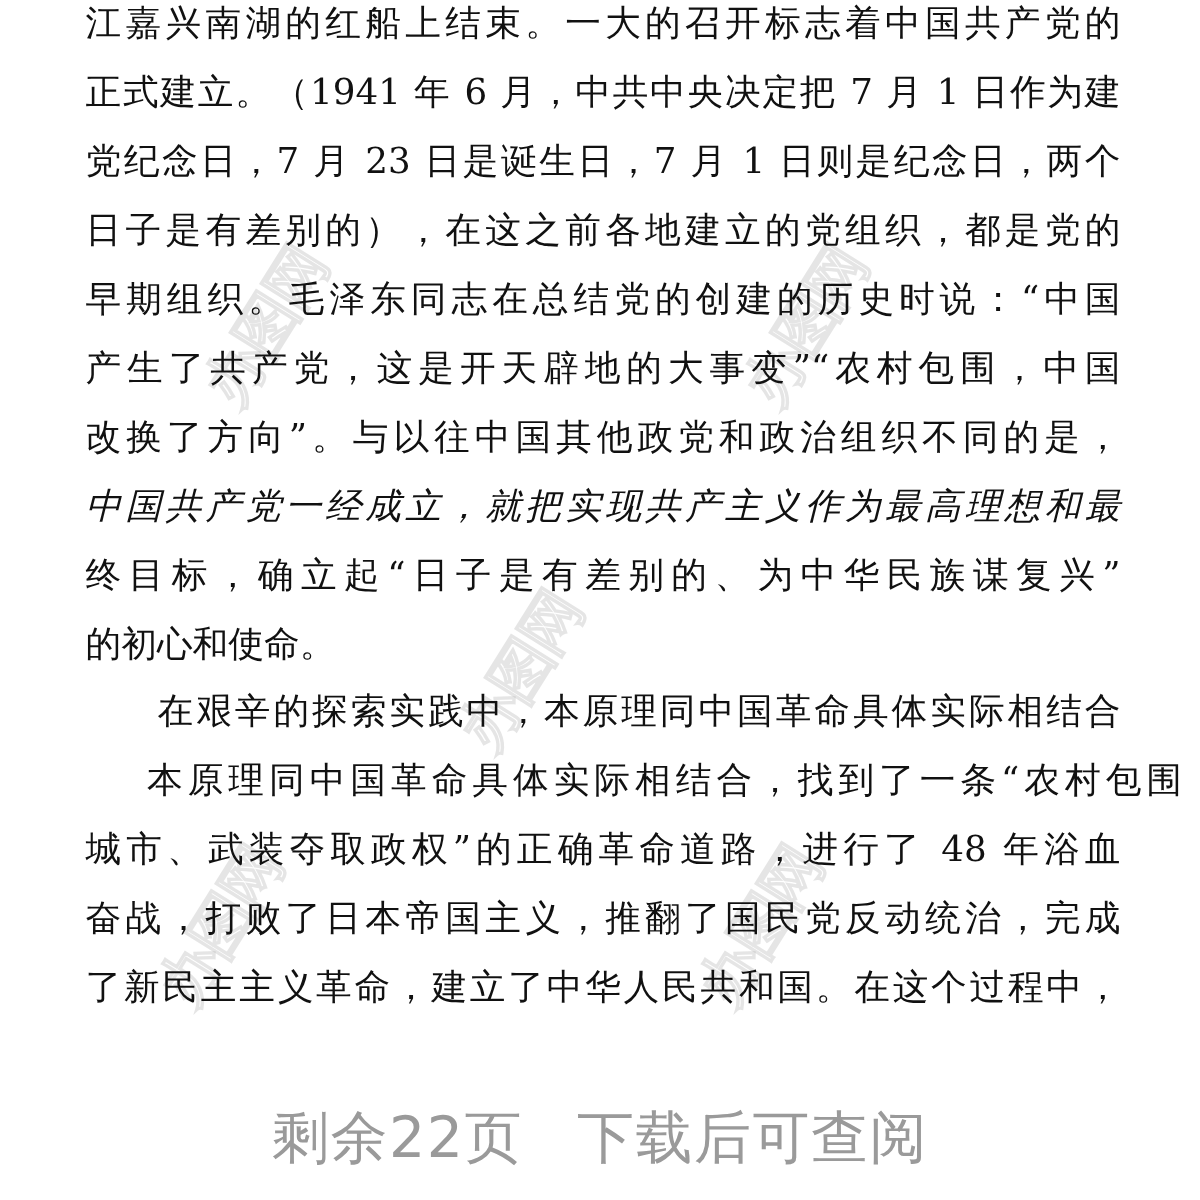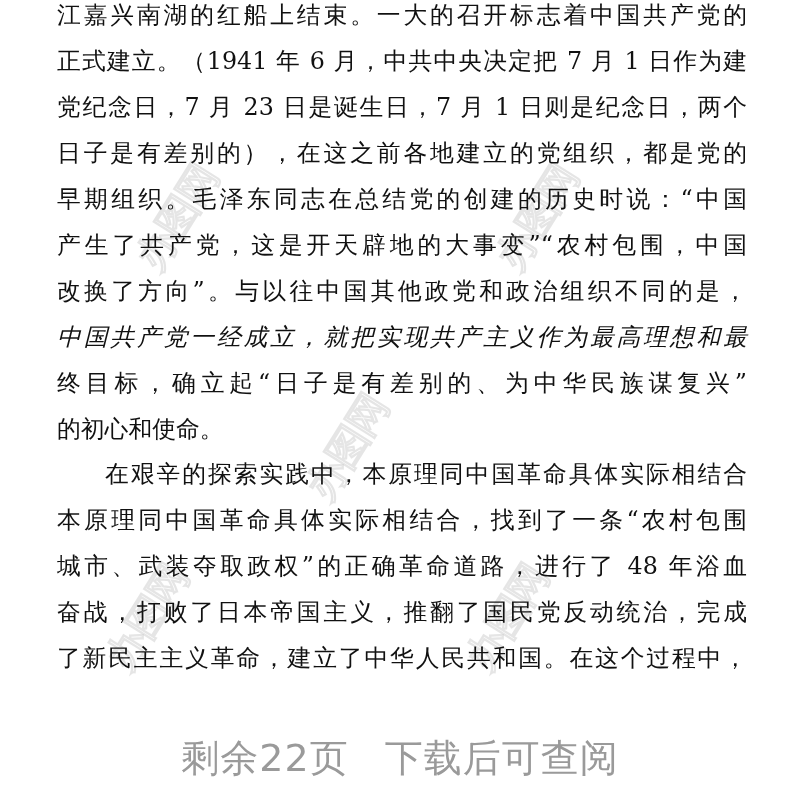--- a/index.html
+++ b/index.html
@@ -99,21 +99,21 @@
   <div class="line" style="top:84px;">党纪念日，7 月 23 日是诞生日，7 月 1 日则是纪念日，两个</div>
   <div class="line" style="top:130px;">日子是有差别的），在这之前各地建立的党组织，都是党的</div>
   <div class="line" style="top:176px;">早期组织。毛泽东同志在总结党的创建的历史时说：“中国</div>
   <div class="line" style="top:222px;">产生了共产党，这是开天辟地的大事变”“农村包围，中国</div>
   <div class="line" style="top:268px;">改换了方向”。与以往中国其他政党和政治组织不同的是，</div>
   <div class="line" style="top:314px;font-style:italic;">中国共产党一经成立，就把实现共产主义作为最高理想和最</div>
   <div class="line" style="top:360px;">终目标，确立起“日子是有差别的、为中华民族谋复兴”</div>
   <div class="line last" style="top:406px;">的初心和使命。</div>
 
   <div class="line indent" style="top:451px;">在艰辛的探索实践中，本原理同中国革命具体实际相结合</div>
-  <div class="line" style="top:497px;">本原理同中国革命具体实际相结合，找到了一条“农村包围</div>
+  <div class="line" style="top:497px;margin-left:41px;">本原理同中国革命具体实际相结合，找到了一条“农村包围</div>
   <div class="line" style="top:543px;">城市、武装夺取政权”的正确革命道路，进行了 48 年浴血</div>
   <div class="line" style="top:589px;">奋战，打败了日本帝国主义，推翻了国民党反动统治，完成</div>
   <div class="line" style="top:635px;">了新民主主义革命，建立了中华人民共和国。在这个过程中，</div>
 
   <div class="fade"></div>
 
   <div class="more-notice">
     <span>剩余22页</span><span class="gap"></span><span>下载后可查阅</span>
   </div>
 </div>

